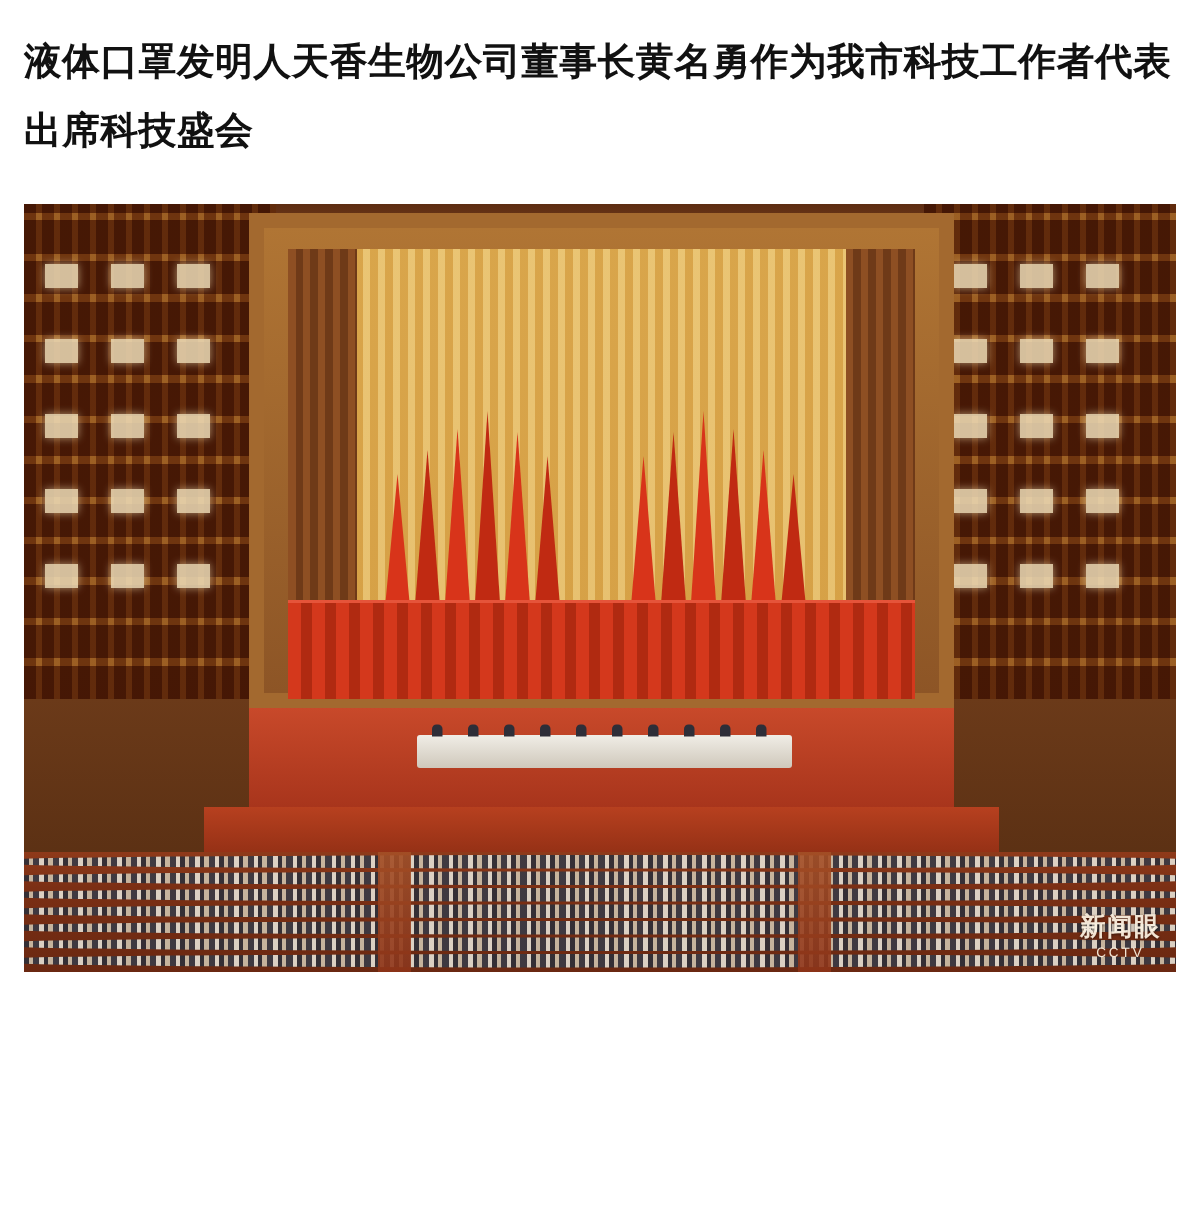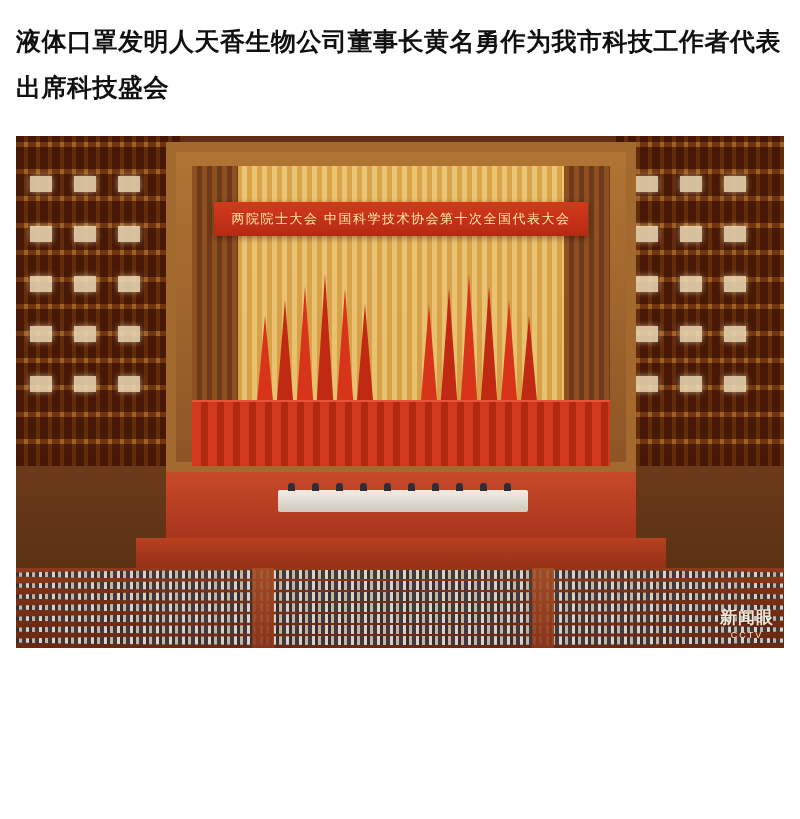--- a/index.html
+++ b/index.html
@@ -308,23 +308,20 @@
       <div class="wall-lower left"></div>
       <div class="wall-lower right"></div>
 
       <div class="arch"></div>
 
       <div class="arch-inner">
         <div class="pleats"></div>
         <div class="side-curtain l"></div>
         <div class="side-curtain r"></div>
 
-        <div class="banner">
-          <span class="banner-text">两院院士大会  中国科学技术协会第十次全国代表大会</span>
-        </div>
 
         <div class="flags">
           <div class="flag" style="left:6px;   border-bottom-width:96px"></div>
           <div class="flag b" style="left:26px;  border-bottom-width:112px"></div>
           <div class="flag" style="left:46px;  border-bottom-width:126px"></div>
           <div class="flag b" style="left:66px;  border-bottom-width:138px"></div>
           <div class="flag" style="left:86px;  border-bottom-width:124px"></div>
           <div class="flag b" style="left:106px; border-bottom-width:108px"></div>
           <div class="flag" style="left:170px; border-bottom-width:108px"></div>
           <div class="flag b" style="left:190px; border-bottom-width:124px"></div>

